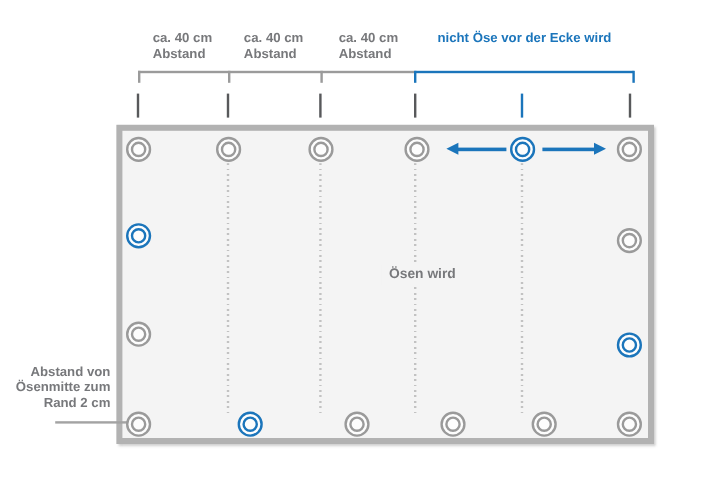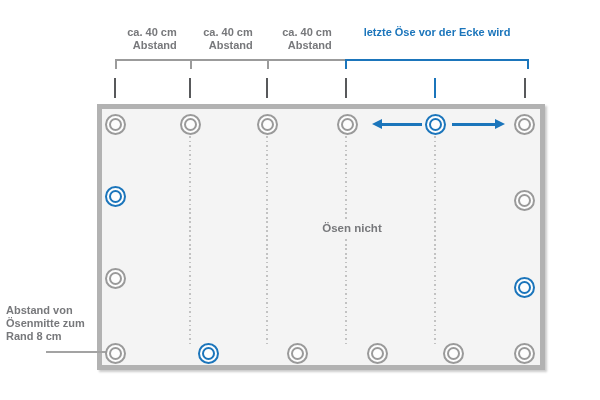--- a/index.html
+++ b/index.html
@@ -4,21 +4,21 @@
 <style>
   :root{
     --blue:#1b75bb; --text-gray:#77787b; --tick-gray:#58595b;
     --bracket-gray:#9b9b9b; --eyelet-gray:#9a9a9a;
     --panel-fill:#f4f4f4; --panel-border:#b2b2b2;
     --dot:#c2c2c2; --pointer:#a3a3a3;
   }
   html,body{margin:0;padding:0;background:#fff;}
   .canvas{position:relative;width:600px;height:400px;background:#fff;
     font-family:"Liberation Sans",sans-serif;overflow:hidden;}
-  .dim-label{position:absolute;top:26px;transform:translateX(-50%);text-align:right;
+  .dim-label{position:absolute;top:26px;transform:translateX(-50%);text-align:left;
     font-size:11px;font-weight:bold;color:var(--text-gray);line-height:13px;white-space:nowrap;z-index:6;}
   .dim-label.blue{color:var(--blue);}
   .panel{position:absolute;box-sizing:border-box;background:var(--panel-fill);
     border:5px solid var(--panel-border);box-shadow:2px 2px 2px rgba(110,110,110,0.35);z-index:1;}
   .eyelet{position:absolute;box-sizing:border-box;width:21px;height:21px;border-radius:50%;
     background:#fdfdfd;border:2.5px solid var(--eyelet-gray);z-index:4;}
   .eyelet::after{content:"";position:absolute;inset:2px;border-radius:50%;
     border:2px solid var(--eyelet-gray);}
   .eyelet.blue{border-color:var(--blue);}
   .eyelet.blue::after{border-color:var(--blue);}
@@ -31,21 +31,21 @@
   .dotline{position:absolute;width:1.5px;z-index:2;
     background-image:repeating-linear-gradient(to bottom,var(--dot) 0 1.5px,transparent 1.5px 4.5px);}
   .arrow-shaft{position:absolute;height:2.5px;background:var(--blue);z-index:5;}
   .arrow-head{position:absolute;width:0;height:0;border-top:5px solid transparent;
     border-bottom:5px solid transparent;z-index:5;}
   .arrow-head.left{border-right:10px solid var(--blue);}
   .arrow-head.right{border-left:10px solid var(--blue);}
   .center-note{position:absolute;left:352px;top:229px;transform:translate(-50%,-50%);
     text-align:center;font-size:11.5px;font-weight:bold;color:var(--text-gray);
     line-height:13.5px;background:var(--panel-fill);padding:2px 6px;white-space:nowrap;z-index:5;}
-  .edge-note{position:absolute;left:6px;top:304px;width:86px;text-align:left;
+  .edge-note{position:absolute;left:6px;top:304px;width:86px;text-align:right;
     font-size:11px;font-weight:bold;color:var(--text-gray);line-height:13px;z-index:6;}
   .pointer-line{position:absolute;left:46px;top:351px;width:66px;height:1.5px;
     background:var(--pointer);z-index:3;}
 </style>
 </head>
 <body>
 
 <div class="canvas" id="canvas">
 
   <div class="dim-label" style="left:152px">
@@ -54,31 +54,31 @@
   </div>
   <div class="dim-label" style="left:228px">
     <div>ca. 40 cm</div>
     <div>Abstand</div>
   </div>
   <div class="dim-label" style="left:307px">
     <div>ca. 40 cm</div>
     <div>Abstand</div>
   </div>
   <div class="dim-label blue" style="left:437px">
-    <div>letzte Öse vor der Ecke wird</div>
+    <div>nicht Öse vor der Ecke wird</div>
   </div>
 
   <div class="center-note">
-    <div>Ösen nicht</div>
+    <div>Ösen wird</div>
   </div>
 
   <div class="edge-note">
     <div>Abstand von</div>
     <div>Ösenmitte zum</div>
-    <div>Rand 8 cm</div>
+    <div>Rand 2 cm</div>
   </div>
   <div class="pointer-line"></div>
 
 <div class="panel" style="left: 97px; top: 104px; width: 448px; height: 266px;"></div>
     <div class="bseg" style="left: 115px; top: 59px; width: 231px;"></div>
     <div class="bseg blue" style="left: 346px; top: 59px; width: 182px;"></div>
     <div class="btick" style="left: 115px; top: 59px;"></div>
     <div class="btick" style="left: 190px; top: 59px;"></div>
     <div class="btick" style="left: 267px; top: 59px;"></div>
     <div class="btick blue" style="left: 345px; top: 59px;"></div>

